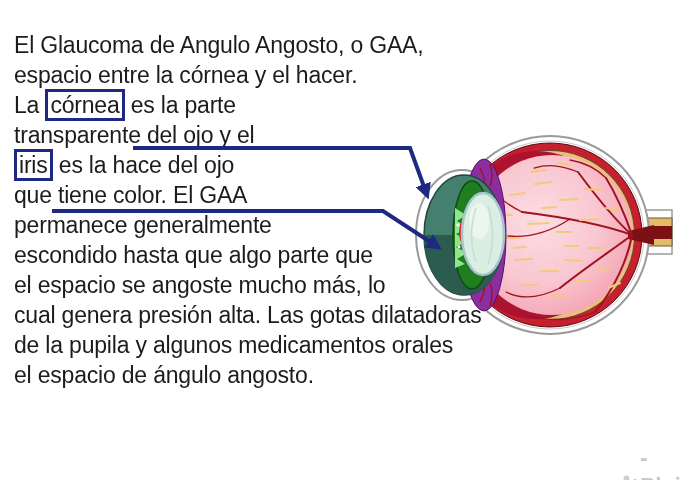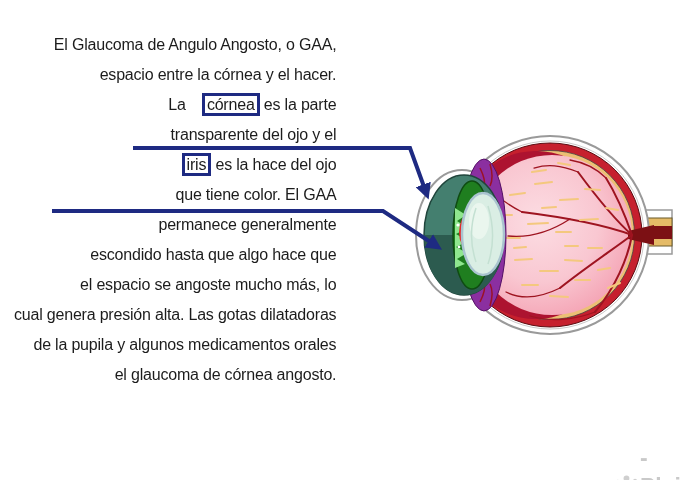--- a/index.html
+++ b/index.html
@@ -3,27 +3,26 @@
 <meta charset="utf-8">
 <style>
   html,body{margin:0;padding:0;}
   body{
     width:700px;height:480px;position:relative;overflow:hidden;
     background:#ffffff;
     font-family:"Liberation Sans", sans-serif;
   }
   .text-block{
     position:absolute;left:14px;top:30px;z-index:3;
-    font-size:16px;line-height:30px;color:#1c1c1c;letter-spacing:-0.2px;text-align:right;
+    font-size:23px;line-height:30px;color:#1c1c1c;letter-spacing:-0.2px;
   }
   .line{height:30px;white-space:pre;}
   .callout{
     border:3px solid #1e2a82;
     padding:0 2px;
-    margin-left:12px;
   }
   .eye{position:absolute;left:410px;top:120px;z-index:2;}
   .overlay{position:absolute;left:0;top:0;z-index:6;pointer-events:none;}
   .watermark{
     position:absolute;left:614px;top:444px;z-index:1;
     display:flex;align-items:flex-end;
     font-weight:bold;font-size:23px;color:#c9c9c9;
   }
   .watermark span{line-height:29px;}
 </style>
@@ -31,25 +30,25 @@
 <body>
 
 <div class="text-block">
   <div class="line">El Glaucoma de Angulo Angosto, o GAA,</div>
   <div class="line">espacio entre la córnea y el hacer.</div>
   <div class="line"><span>La </span><span class="callout">córnea</span><span> es la parte</span></div>
   <div class="line">transparente del ojo y el</div>
   <div class="line"><span class="callout">iris</span><span> es la hace del ojo</span></div>
   <div class="line">que tiene color. El GAA</div>
   <div class="line">permanece generalmente</div>
-  <div class="line">escondido hasta que algo hace que</div>
+  <div class="line">escondido hasta que algo parte que</div>
   <div class="line">el espacio se angoste mucho más, lo</div>
   <div class="line">cual genera presión alta. Las gotas dilatadoras</div>
   <div class="line">de la pupila y algunos medicamentos orales</div>
-  <div class="line">el glaucoma de córnea angosto.</div>
+  <div class="line">el espacio de ángulo angosto.</div>
 </div>
 
 <svg class="eye" width="270" height="225" viewBox="0 0 270 225">
   <defs>
     <radialGradient id="vitreousGrad" cx="42%" cy="42%" r="68%">
       <stop offset="0%" stop-color="#fcdde3"></stop>
       <stop offset="55%" stop-color="#f9c7d1"></stop>
       <stop offset="88%" stop-color="#f5a8b8"></stop>
       <stop offset="100%" stop-color="#f19cae"></stop>
     </radialGradient>

